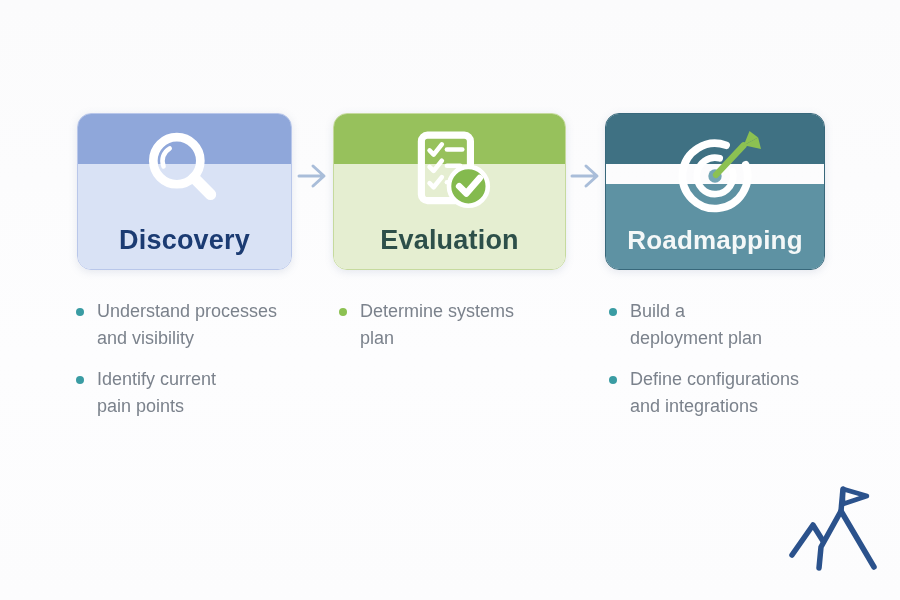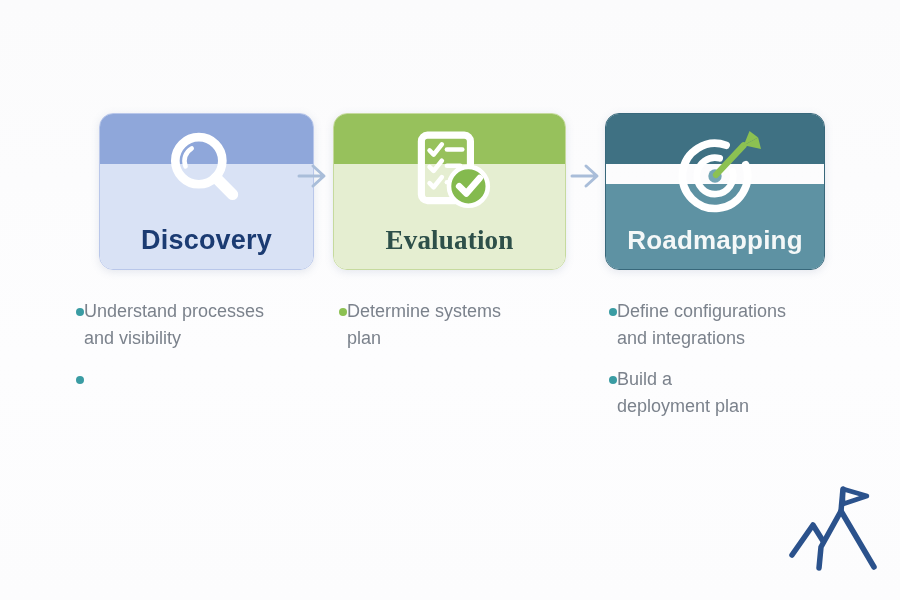--- a/index.html
+++ b/index.html
@@ -32,54 +32,54 @@
   .arrow.a0{left:292px;}
   .arrow.a1{left:565px;}
   .arrow svg{width:100%;height:100%;display:block;}
   .bullets{
     position:absolute;top:298px;width:242px;margin:0;padding:0;list-style:none;
   }
   .bullets.b0{left:76px;}
   .bullets.b1{left:339px;}
   .bullets.b2{left:609px;}
   .bullets li{
-    display:flex;align-items:flex-start;margin:0 0 14px 0;
+    display:flex;align-items:flex-start;gap:13px;margin:0 0 14px 0;
   }
   .dot{width:8px;height:8px;border-radius:50%;flex:0 0 8px;margin-top:10px;}
   .bullet-text{
     font-size:18px;line-height:27px;color:#7b828c;white-space:pre-line;
   }
   .logo{position:absolute;left:788px;top:483px;width:96px;height:90px;}
   .logo svg{width:100%;height:100%;display:block;}
 </style>
 </head>
 <body>
 
 <div class="canvas">
 
-  <div class="card s0" style="border-color: rgb(185, 199, 234); margin-left: 22px;">
+  <div class="card s0" style="border-color: rgb(185, 199, 234);">
     <div class="card-header" style="background: rgb(143, 167, 218); border-color: transparent;"></div>
     <div class="card-body" style="background: rgb(217, 226, 245); border-color: transparent;"></div>
     <div class="card-icon">
       <svg viewBox="0 0 90 90">
         <circle cx="37" cy="32" r="23" fill="none" stroke="#ffffff" stroke-width="8.5"></circle>
         <path d="M 24,37.5 A 14,14 0 0 1 30,20" fill="none" stroke="#ffffff" stroke-width="4.5" stroke-linecap="round"></path>
         <line x1="54" y1="49" x2="70" y2="65" stroke="#ffffff" stroke-width="11" stroke-linecap="round"></line>
       </svg>
     </div>
     <div class="card-title" style="color: rgb(27, 59, 114);">Discovery</div>
   </div>
 
   <div class="arrow a0" style="color: rgb(169, 189, 217);">
     <svg viewBox="0 0 40 40">
       <path d="M 7,20 H 31 M 21,10 L 32,20 L 21,30" fill="none" stroke="currentColor" stroke-width="3" stroke-linecap="round" stroke-linejoin="round"></path>
     </svg>
   </div>
 
-  <div class="card s1" style="border-color: rgb(198, 218, 158); font-family: Liberation Serif, serif;">
+  <div class="card s1" style="border-color: rgb(198, 218, 158);">
     <div class="card-header" style="background: rgb(151, 193, 92); border-color: transparent;"></div>
     <div class="card-body" style="background: rgb(229, 238, 209); border-color: transparent;"></div>
     <div class="card-icon">
       <svg viewBox="0 0 90 90">
         <rect x="17" y="7" width="48" height="64" rx="6" fill="none" stroke="#ffffff" stroke-width="7"></rect>
         <path d="M 25,22 l 4,4 l 8,-10" fill="none" stroke="#ffffff" stroke-width="4.5" stroke-linecap="round" stroke-linejoin="round"></path>
         <line x1="42" y1="21" x2="57" y2="21" stroke="#ffffff" stroke-width="4.5" stroke-linecap="round"></line>
         <path d="M 25,38 l 4,4 l 8,-10" fill="none" stroke="#ffffff" stroke-width="4.5" stroke-linecap="round" stroke-linejoin="round"></path>
         <line x1="42" y1="37" x2="55" y2="37" stroke="#ffffff" stroke-width="4.5" stroke-linecap="round"></line>
         <path d="M 25,54 l 4,4 l 8,-10" fill="none" stroke="#ffffff" stroke-width="4.5" stroke-linecap="round" stroke-linejoin="round"></path>
@@ -114,41 +114,43 @@
   </div>
 
   <ul class="bullets b0">
     <li>
       <span class="dot" style="background: rgb(58, 156, 163); border-color: transparent;"></span>
       <span class="bullet-text">Understand processes
 and visibility</span>
     </li>
     <li>
       <span class="dot" style="background: rgb(58, 156, 163); border-color: transparent;"></span>
+      <span class="bullet-text">Identify current
+pain points</span>
     </li>
   </ul>
 
   <ul class="bullets b1">
     <li>
       <span class="dot" style="background: rgb(140, 193, 82); border-color: transparent;"></span>
       <span class="bullet-text">Determine systems
 plan</span>
     </li>
   </ul>
 
   <ul class="bullets b2">
     <li>
       <span class="dot" style="background: rgb(58, 156, 163); border-color: transparent;"></span>
-      <span class="bullet-text">Define configurations
-and integrations</span>
+      <span class="bullet-text">Build a
+deployment plan</span>
     </li>
     <li>
       <span class="dot" style="background: rgb(58, 156, 163); border-color: transparent;"></span>
-      <span class="bullet-text">Build a
-deployment plan</span>
+      <span class="bullet-text">Define configurations
+and integrations</span>
     </li>
   </ul>
 
   <div class="logo" style="color: rgb(43, 82, 140);">
     <svg viewBox="0 0 96 90">
       <g fill="none" stroke="currentColor" stroke-width="5.5" stroke-linecap="round" stroke-linejoin="round">
         <path d="M 4,72 L 25,42 L 35,58"></path>
         <path d="M 31,85 L 33,64 L 53,28 L 86,84"></path>
         <path d="M 53,28 L 55,6"></path>
         <path d="M 55,6 L 79,13 L 55,21 Z" stroke-width="4.5"></path>

